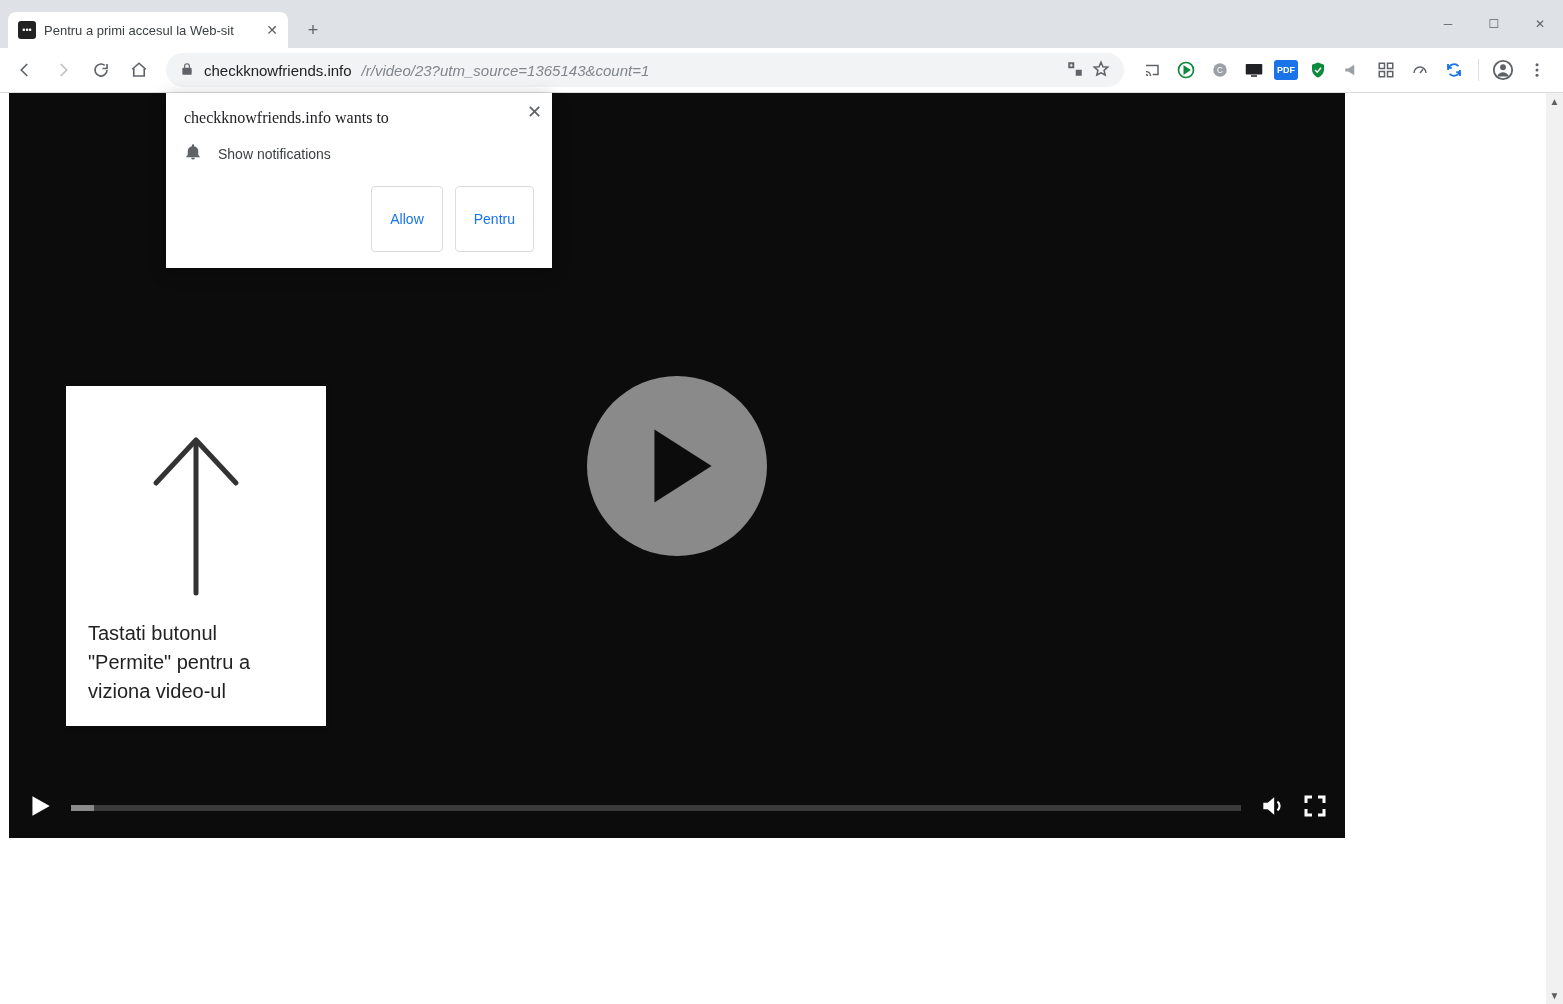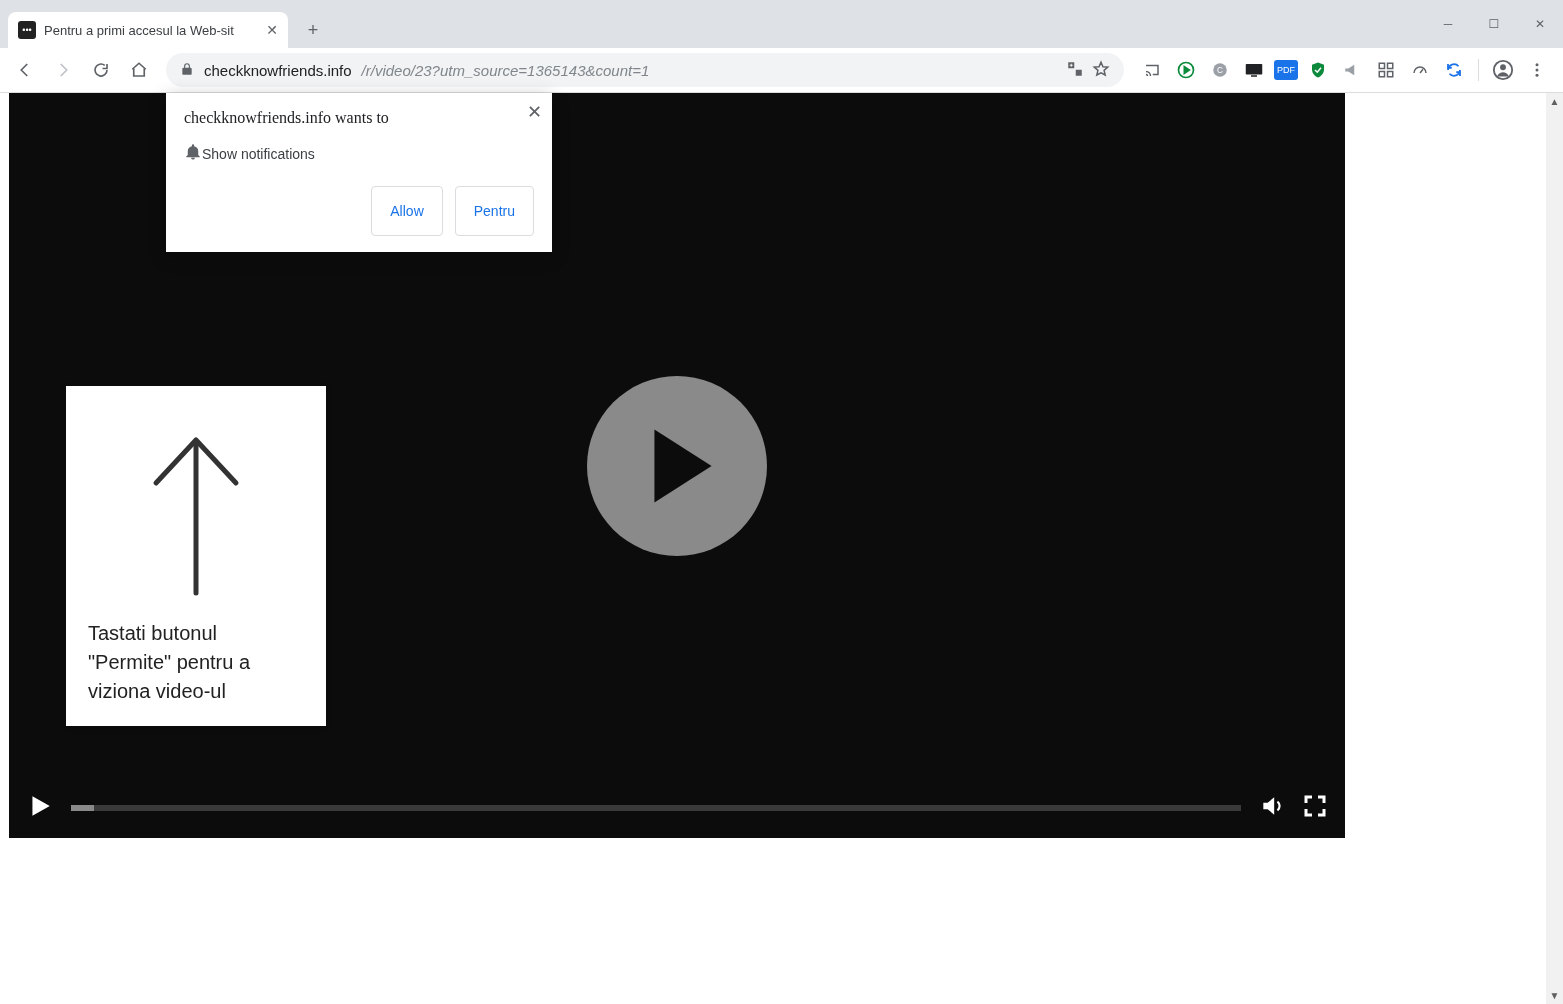--- a/index.html
+++ b/index.html
@@ -130,26 +130,26 @@
   
   .notif {
     position:absolute; left:166px; top:93px; width:386px; background:#fff;
     box-shadow: 0 4px 16px rgba(0,0,0,.28); padding:16px 18px 16px 18px;
     z-index:50;
   }
   .notif .close {
     position:absolute; right:10px; top:8px; font-size:18px; color:#5f6368; cursor:pointer;
   }
   .notif .line1 { font-size:16px; color:#202124; margin-bottom:16px;font-family:Liberation Serif, serif; }
-  .notif .line2 { display:flex; align-items:center; font-size:14px; color:#3c4043; margin-bottom:22px;}
+  .notif .line2 { display:flex; align-items:center; gap:16px; font-size:14px; color:#3c4043; margin-bottom:22px;}
   .notif .bell { color:#5f6368; }
   .notif .btn-row { display:flex; justify-content:flex-end; gap:12px; }
   .notif .btn {
     border:1px solid #dadce0; background:#fff; color:#1a73e8;
-    font-size:14px; padding:16px 18px; border-radius:4px; cursor:pointer;
+    font-size:14px; padding:24px 18px; border-radius:4px; cursor:pointer;
   }
 </style>
 </head>
 <body>
 
 <div class="tab-bar">
   <div class="tab">
     <span class="favicon">•••</span>
     <span class="title">Pentru a primi accesul la Web-sit</span>
     <span class="close">✕</span>
@@ -227,21 +227,21 @@
           <circle cx="12" cy="12" r="9" fill="#9aa0a6"></circle>
           <text x="12" y="16" text-anchor="middle" fill="#fff" font-size="11" font-family="Arial">C</text>
         </svg>
     </div>
     <div class="ext-icon">
       <svg width="18" height="14" viewBox="0 0 24 18" fill="#202124">
           <rect x="1" y="1" width="22" height="14" rx="1"></rect>
           <rect x="8" y="16" width="8" height="2"></rect>
         </svg>
     </div>
-    <div class="ext-icon" style="background:#1a73e8;color:#fff;border-radius:3px;width:24px;height:20px;font-size:9px;font-weight:400;">PDF</div>
+    <div class="ext-icon" style="background:#1a73e8;color:#fff;border-radius:3px;width:24px;height:20px;font-size:9px;font-weight:700;">PDF</div>
     <div class="ext-icon">
       <svg width="18" height="18" viewBox="0 0 24 24" fill="#0a8a3a">
           <path d="M12 2l8 3v6c0 5-3.4 9.4-8 11-4.6-1.6-8-6-8-11V5l8-3z"></path>
           <path d="M8 12l3 3 5-6" stroke="#fff" stroke-width="2" fill="none"></path>
         </svg>
     </div>
     <div class="ext-icon">
       <svg width="18" height="18" viewBox="0 0 24 24" fill="#9aa0a6">
           <path d="M3 10v4h4l8 5V5l-8 5H3z"></path>
         </svg>

